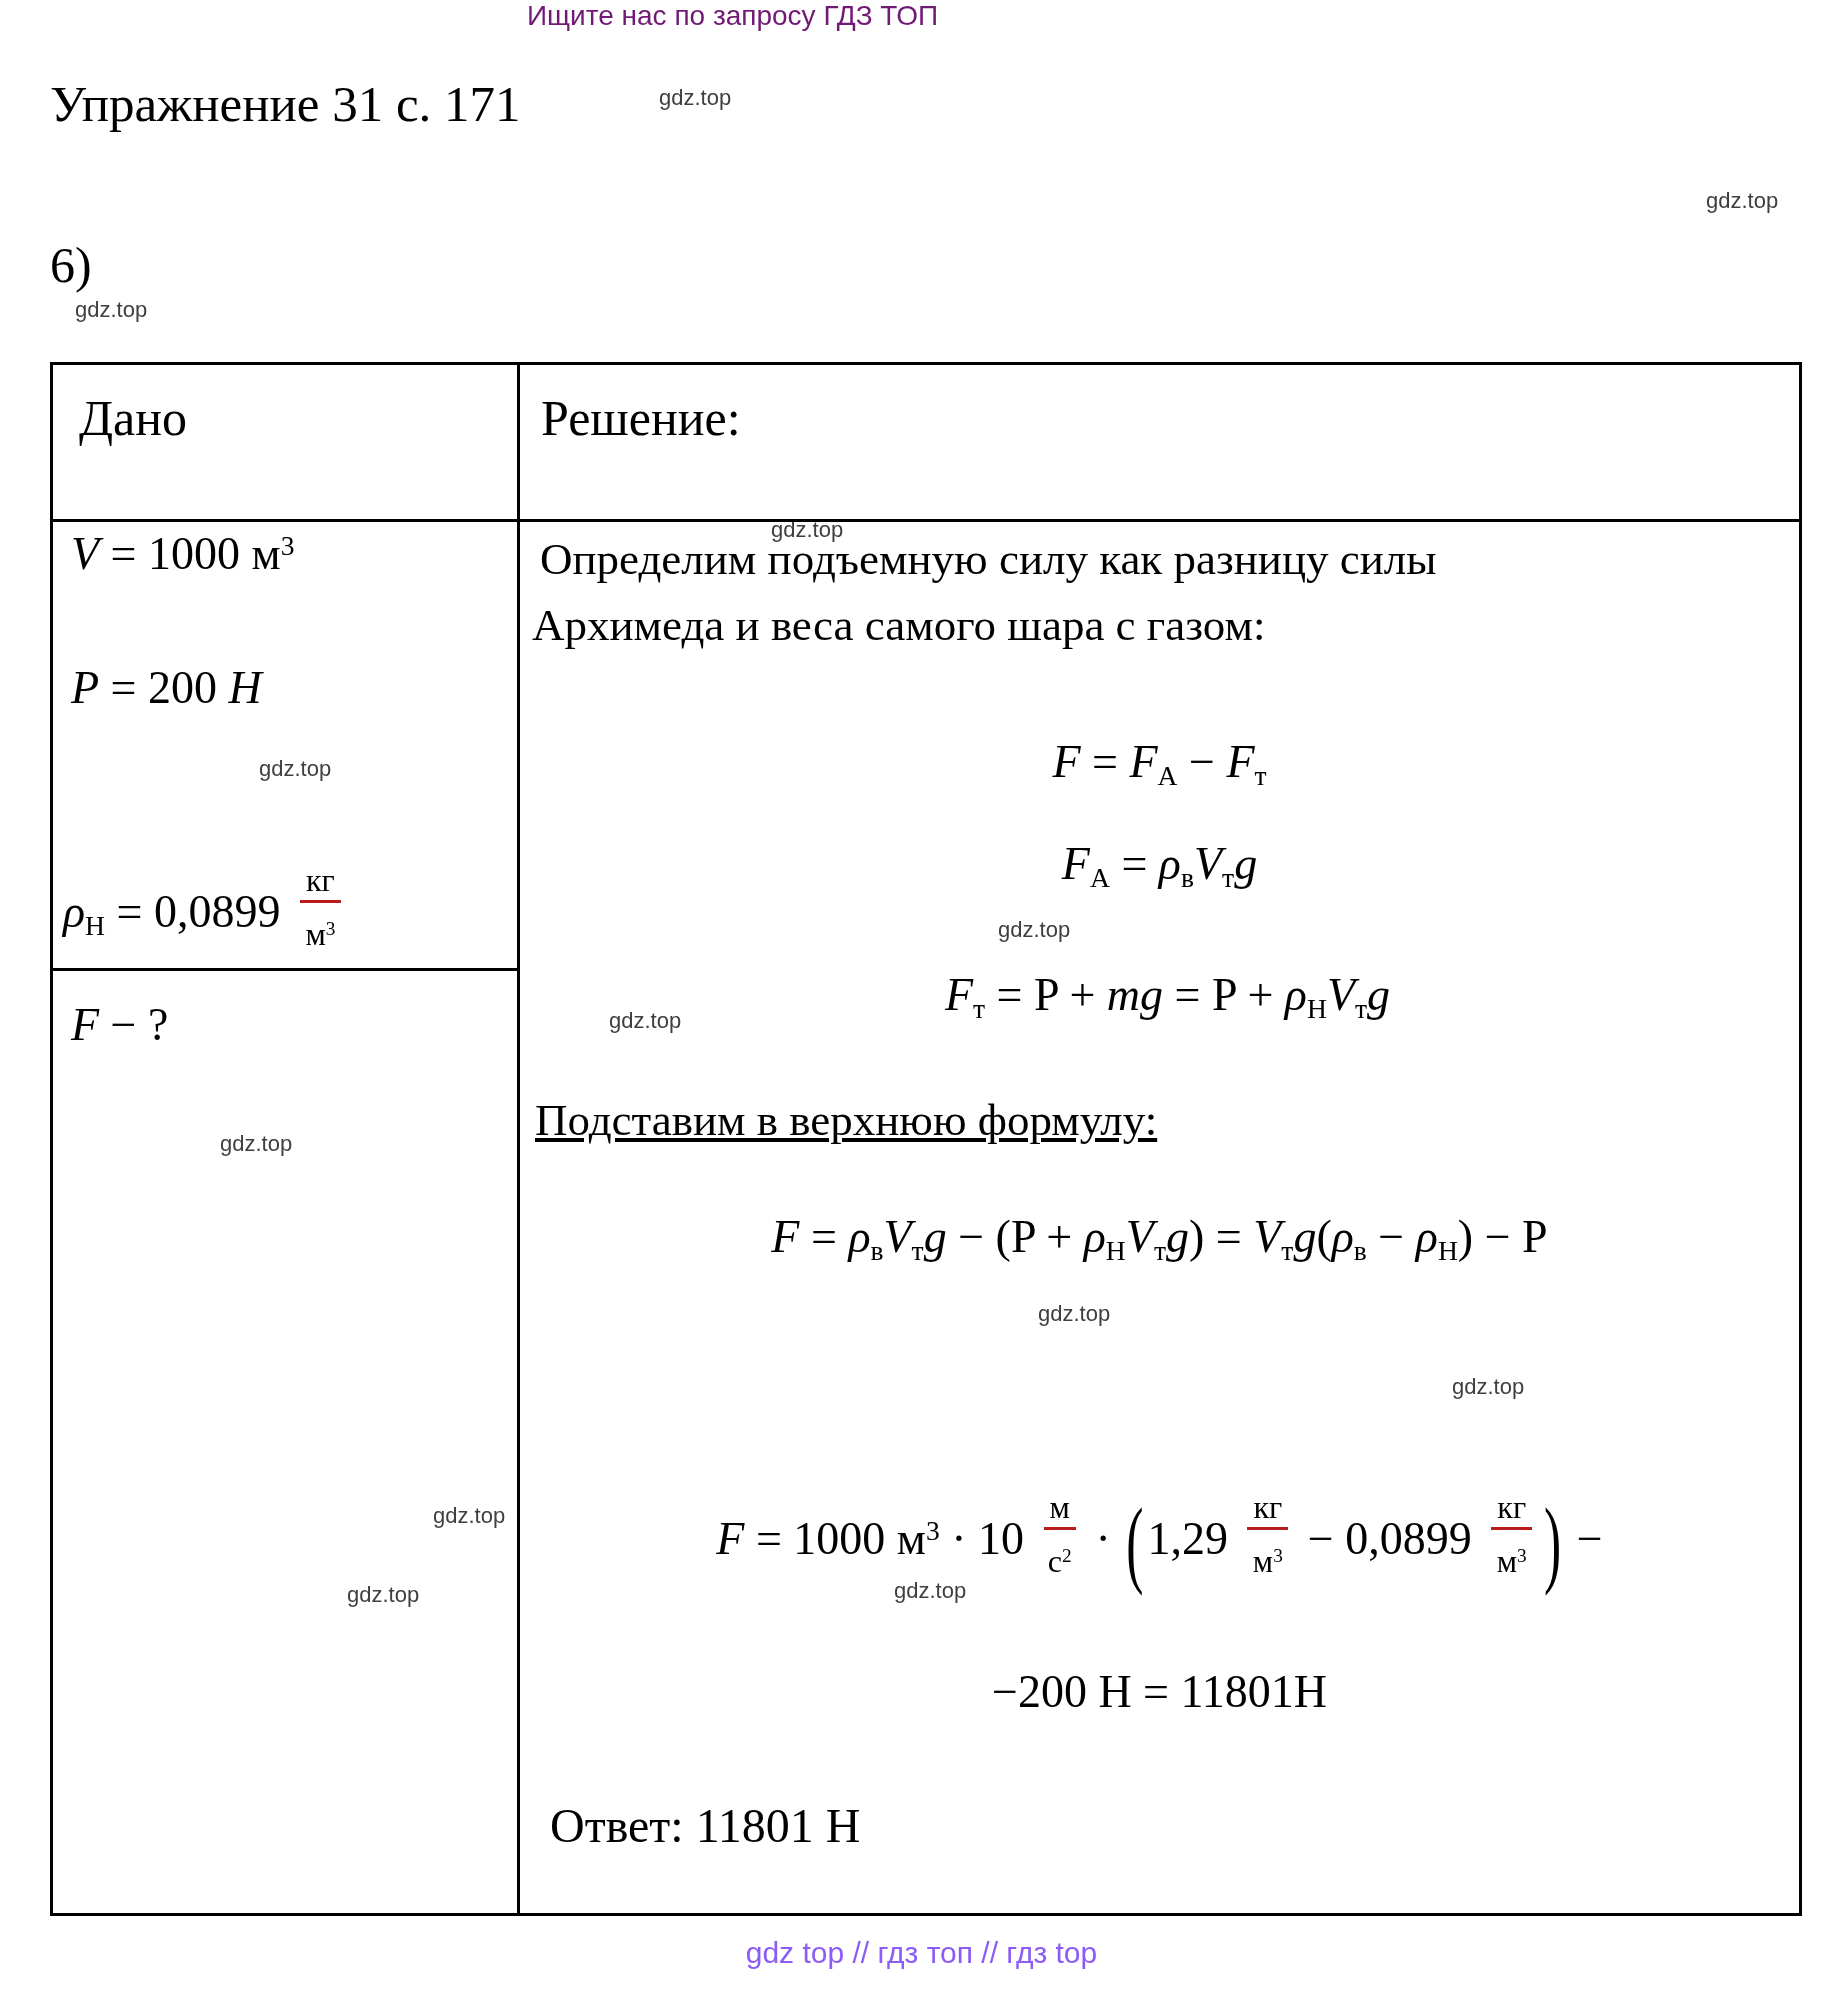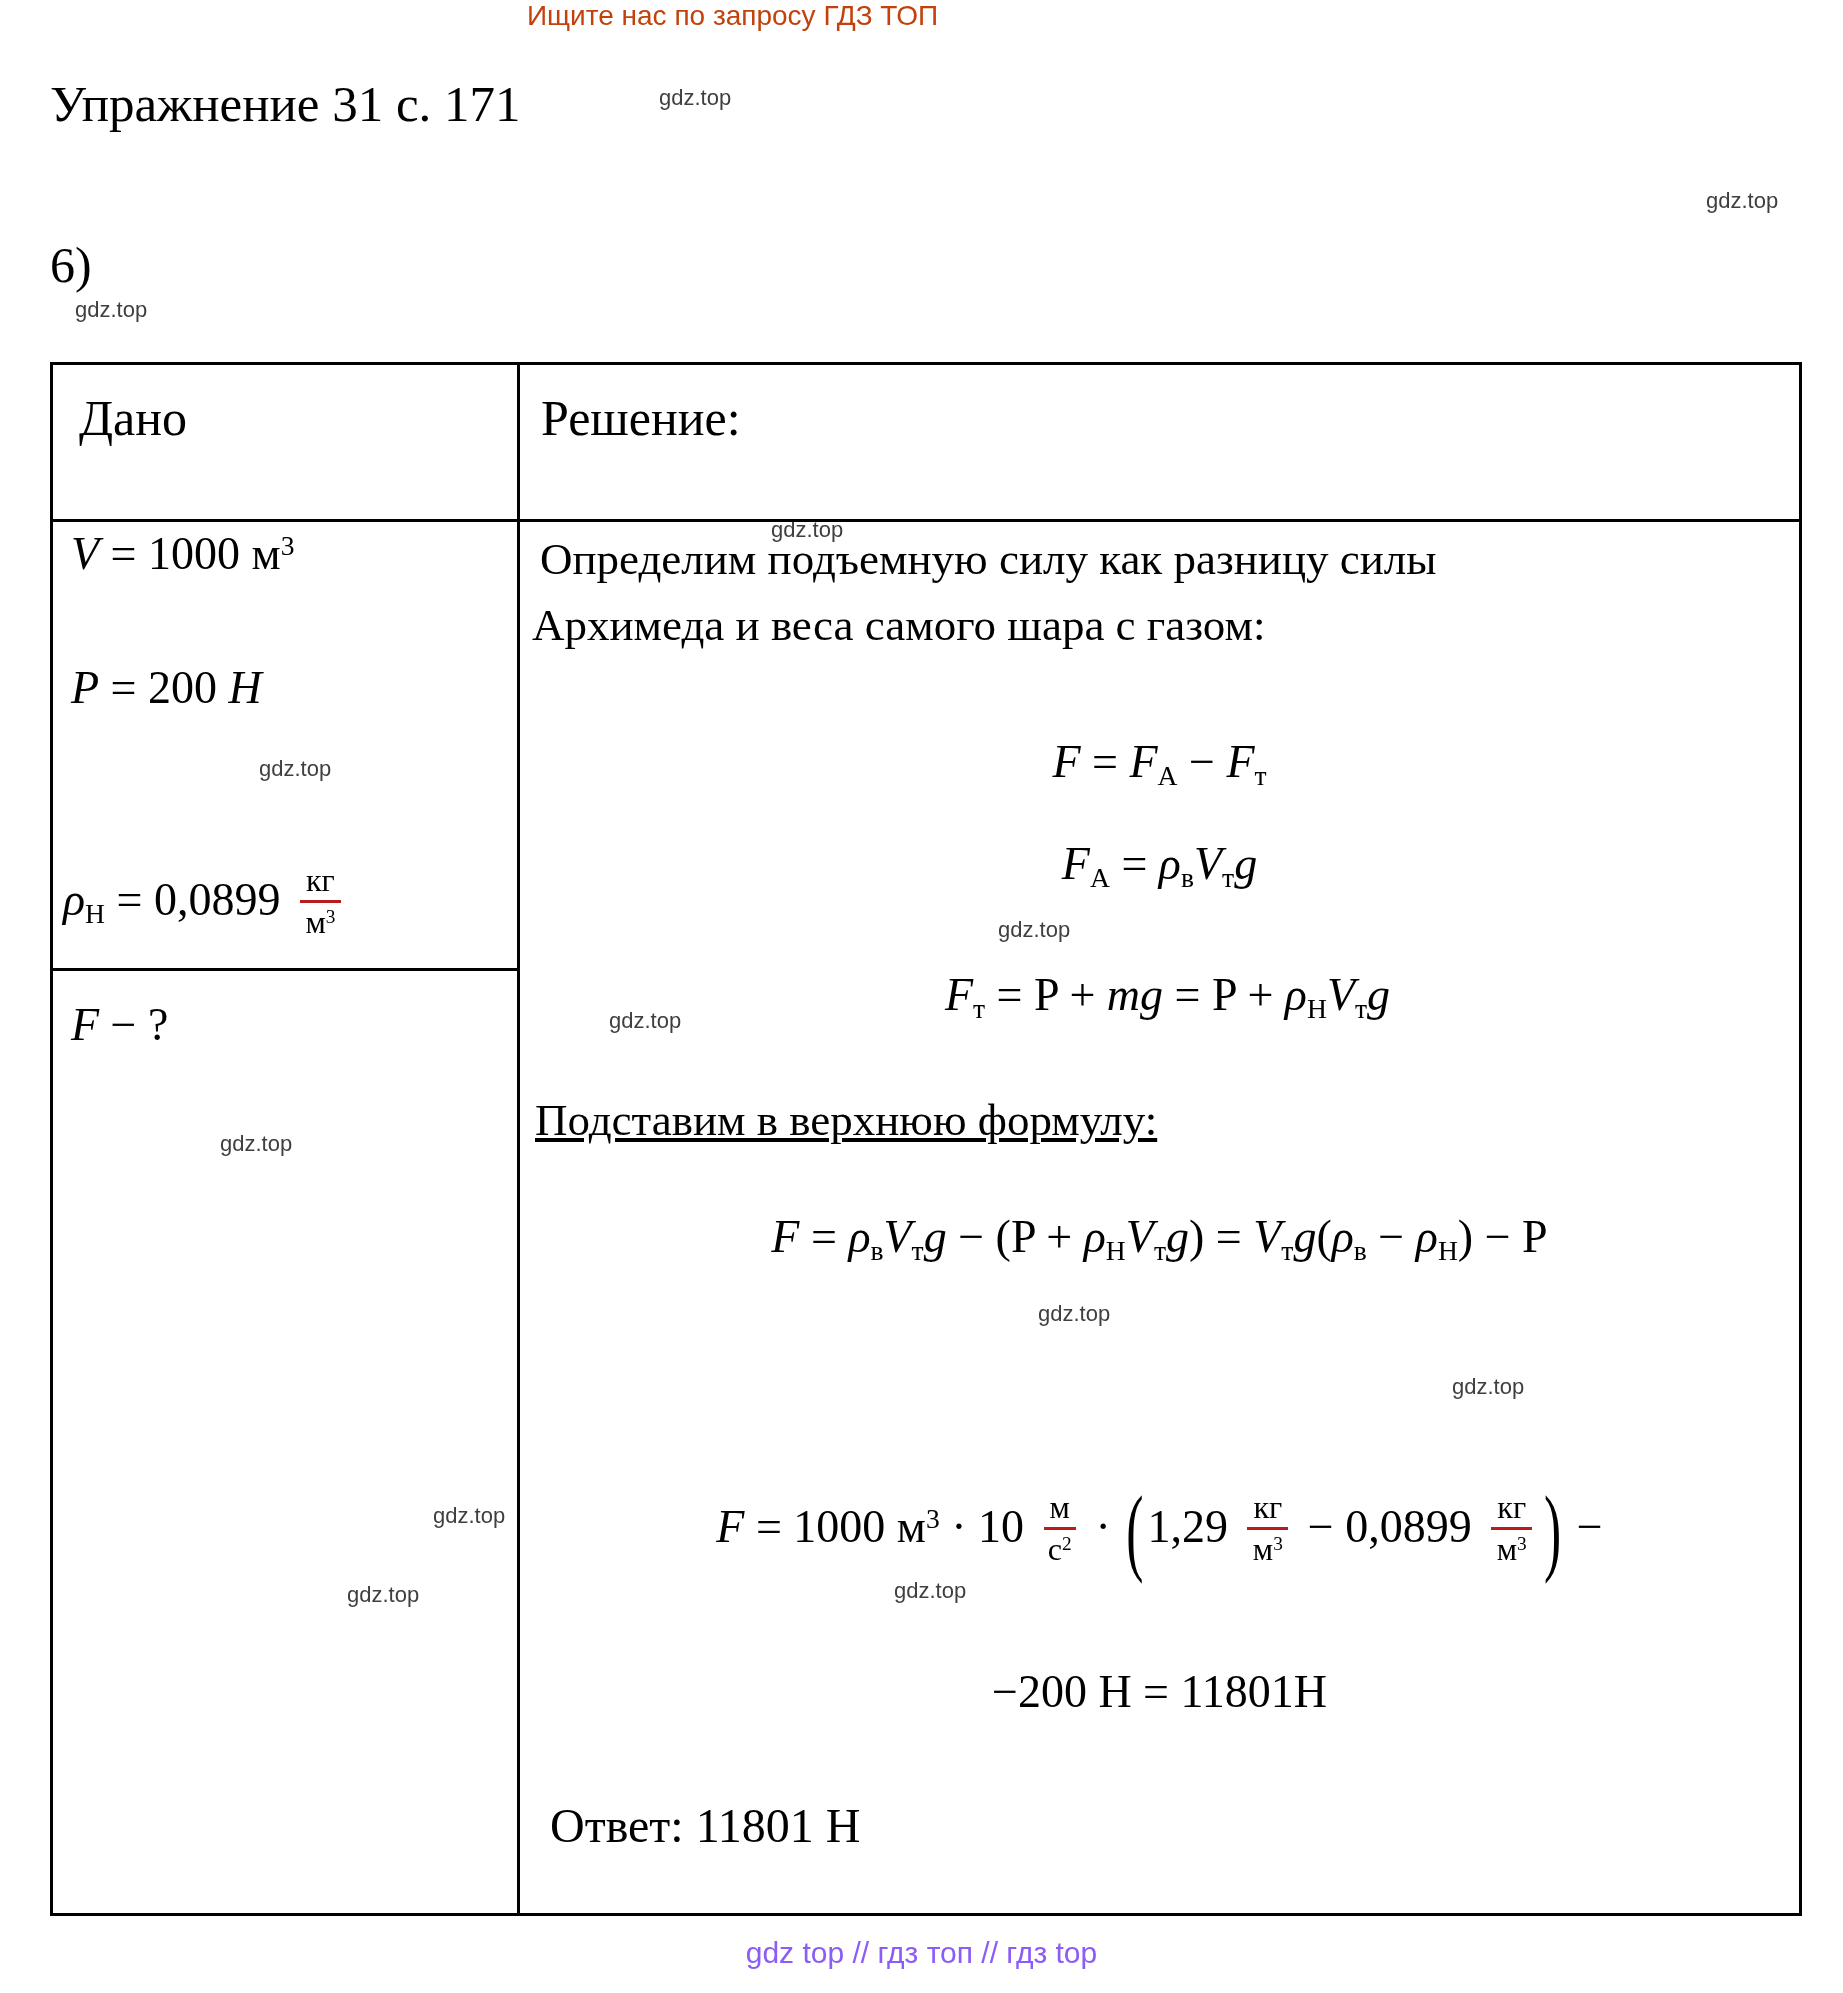--- a/index.html
+++ b/index.html
@@ -13,21 +13,21 @@
     overflow:hidden;
   }
   .abs {position:absolute;}
 
   
   .promo {
     left:0; top:6; width:1465px;
     text-align:center;
     font-family:"Liberation Sans", sans-serif;
     font-size:28px;
-    color:#c2410c;
+    color:#701a75;
     white-space:nowrap;
   }
 
   
   .title {left:50px; top:75px; font-size:51px; white-space:nowrap;}
   .partnum {left:50px; top:236px; font-size:50px;}
   .cellhead {font-size:50px; white-space:nowrap;}
   .para {font-size:45px; white-space:nowrap;}
   .math {font-size:46px; white-space:nowrap;}
   .answer {font-size:48px; white-space:nowrap;}
@@ -54,21 +54,21 @@
   
   .frac {
     display:inline-block;
     text-align:center;
     vertical-align:-0.55em;
     font-size:0.70em;
     line-height:1.08;
     margin:0 8px;
   }
   .frac .fnum {display:block; border-bottom:3px solid #b91c1c; padding:0 6px 2px 6px;}
-  .frac .fden {display:block; padding-top:2px;font-family:Liberation Serif, serif;}
+  .frac .fden {display:block; padding-top:14px;font-family:Liberation Serif, serif;}
 
   
   .bp {
     display:inline-block;
     transform:scaleY(1.9);
     transform-origin:center;
     font-size:1.12em;
     margin:0 4px;
     vertical-align:-0.10em;
   }

